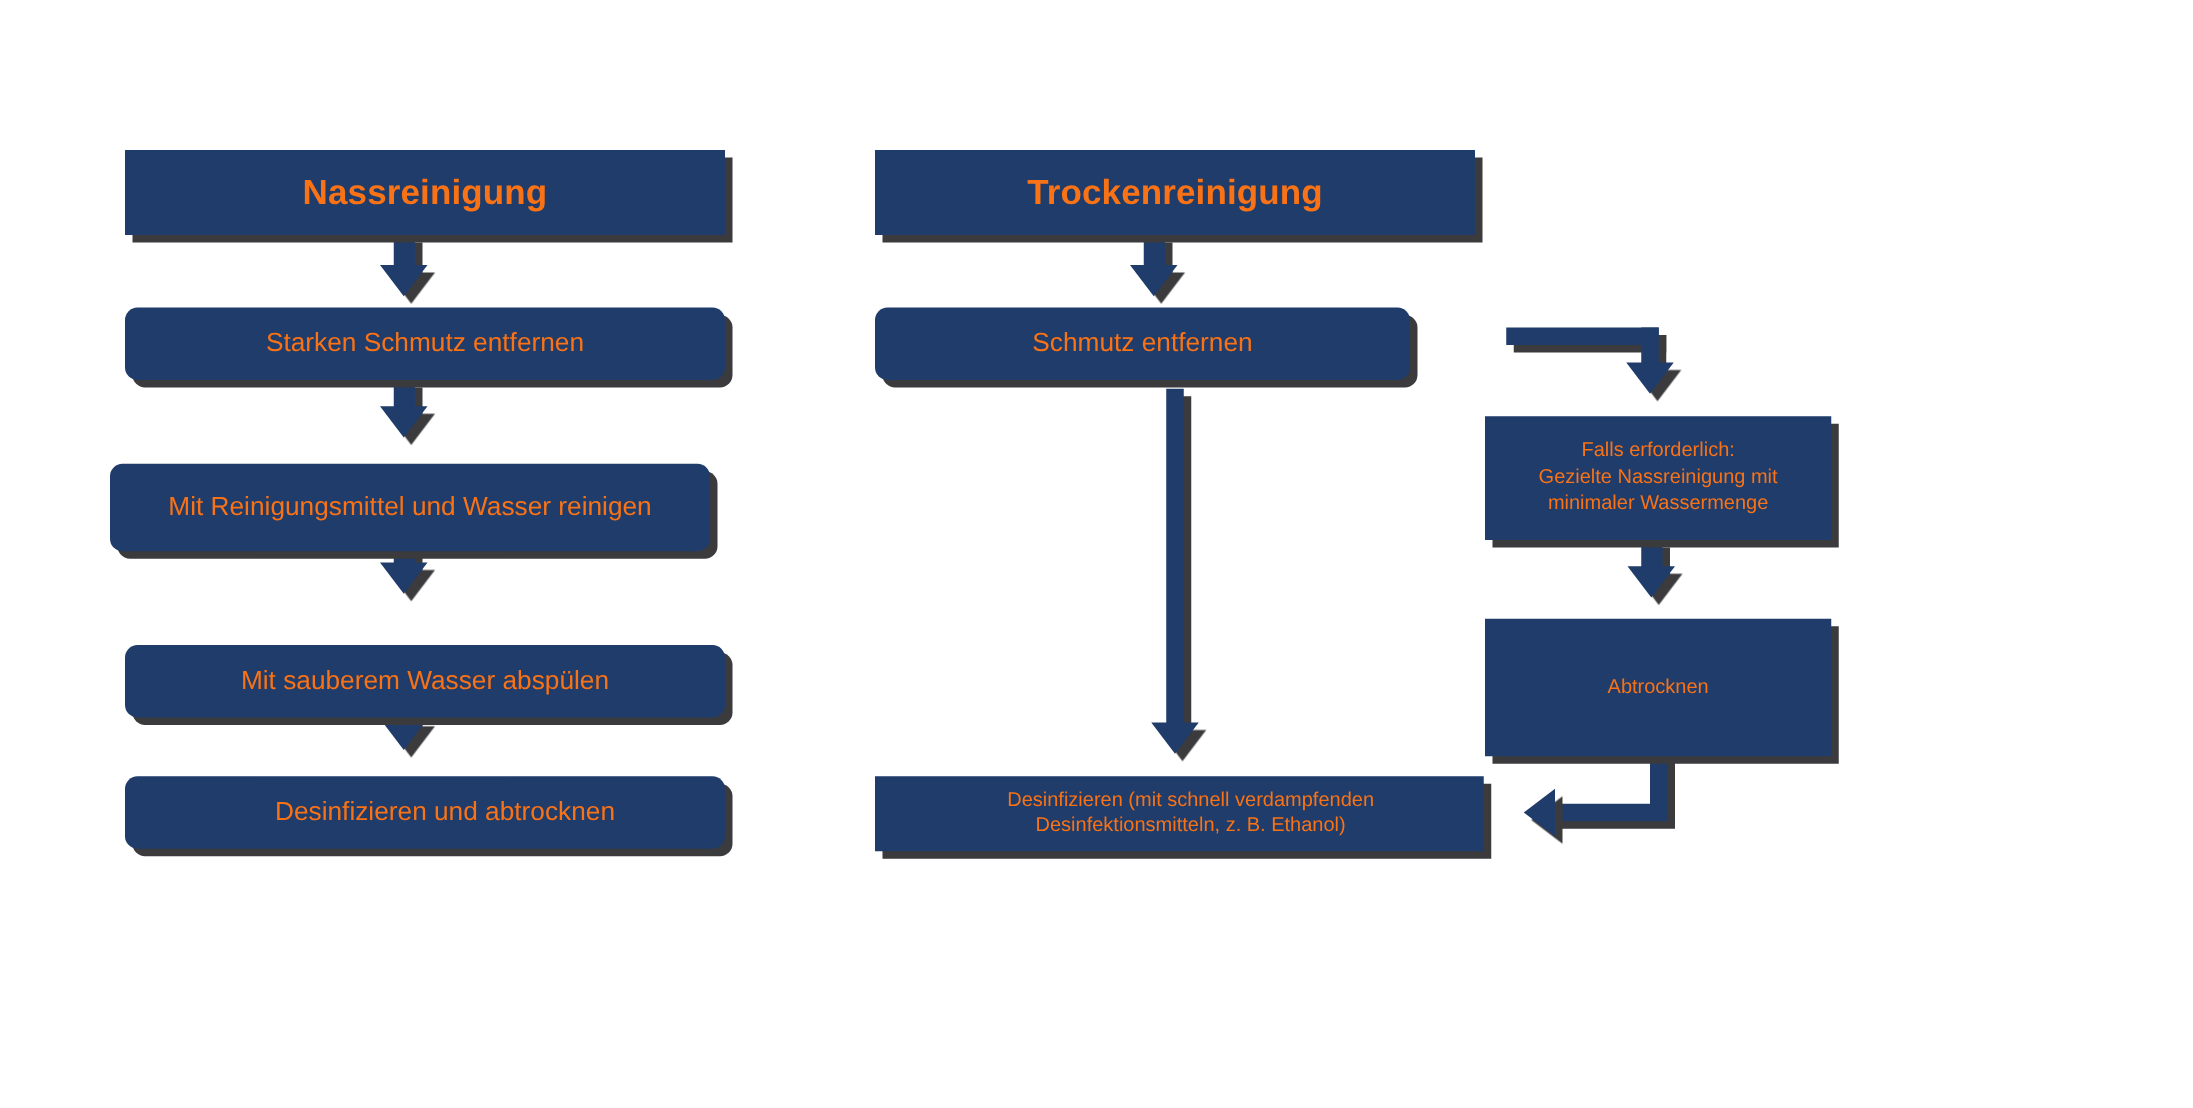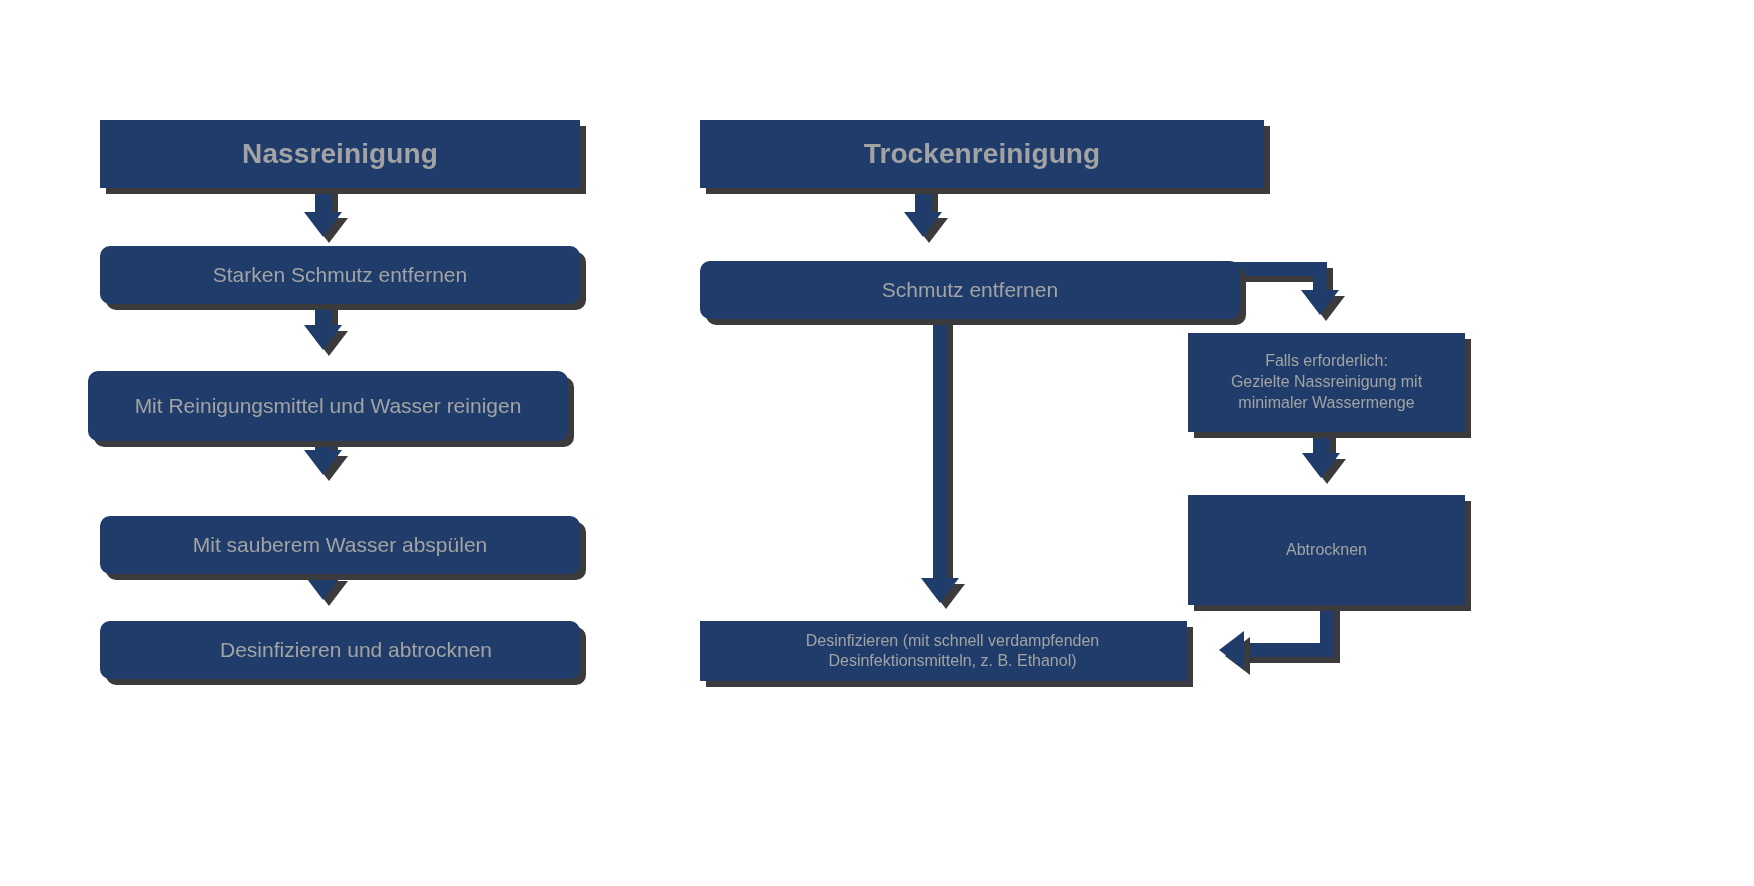--- a/index.html
+++ b/index.html
@@ -17,21 +17,21 @@
     height: 886px;
     background: #ffffff;
     overflow: hidden;
   }
 
   
   .node {
     position: absolute;
     box-sizing: border-box;
     background: #1f3c6b;
-    color: #a3a3a3;
+    color: #f97316;
     display: flex;
     align-items: center;
     justify-content: center;
     text-align: center;
     line-height: 1.26;
     padding: 4px 10px;
     box-shadow: 6px 6px 0 0 #3b3b3e;
     z-index: 3;
   }
   .node-title {
@@ -119,28 +119,28 @@
     <span>Mit sauberem Wasser abspülen</span>
   </div>
 
   <div class="stem-v" style="left:315px; top:554px; width:17px; height:30px;"></div>
   <div class="head-down" style="left:304px; top:575px;"></div>
 
   <div class="node node-step" style="left:100px; top:621px; width:480px; height:58px;padding-left:42px;">
     <span>Desinfizieren und abtrocknen</span>
   </div>
 
-  <div class="node node-title" style="left:700px; top:120px; width:564px; height:68px;">
+  <div class="node node-title" style="left:700px; top:120px; width:480px; height:68px;">
     <span>Trockenreinigung</span>
   </div>
 
   <div class="stem-v" style="left:915px; top:188px; width:17px; height:33px;"></div>
   <div class="head-down" style="left:904px; top:212px;"></div>
 
-  <div class="node node-step" style="left:700px; top:246px; width:540px; height:58px;margin-top:15px;">
+  <div class="node node-step" style="left:700px; top:246px; width:428px; height:58px;">
     <span>Schmutz entfernen</span>
   </div>
 
   <div class="stem-v" style="left:933px; top:311px; width:14px; height:275px;"></div>
   <div class="head-down" style="left:921px; top:578px;"></div>
 
   <div class="node node-step-sm" style="left:700px; top:621px; width:487px; height:60px;padding-left:28px;">
     <span>Desinfizieren (mit schnell verdampfenden
 Desinfektionsmitteln, z. B. Ethanol)</span>
   </div>

